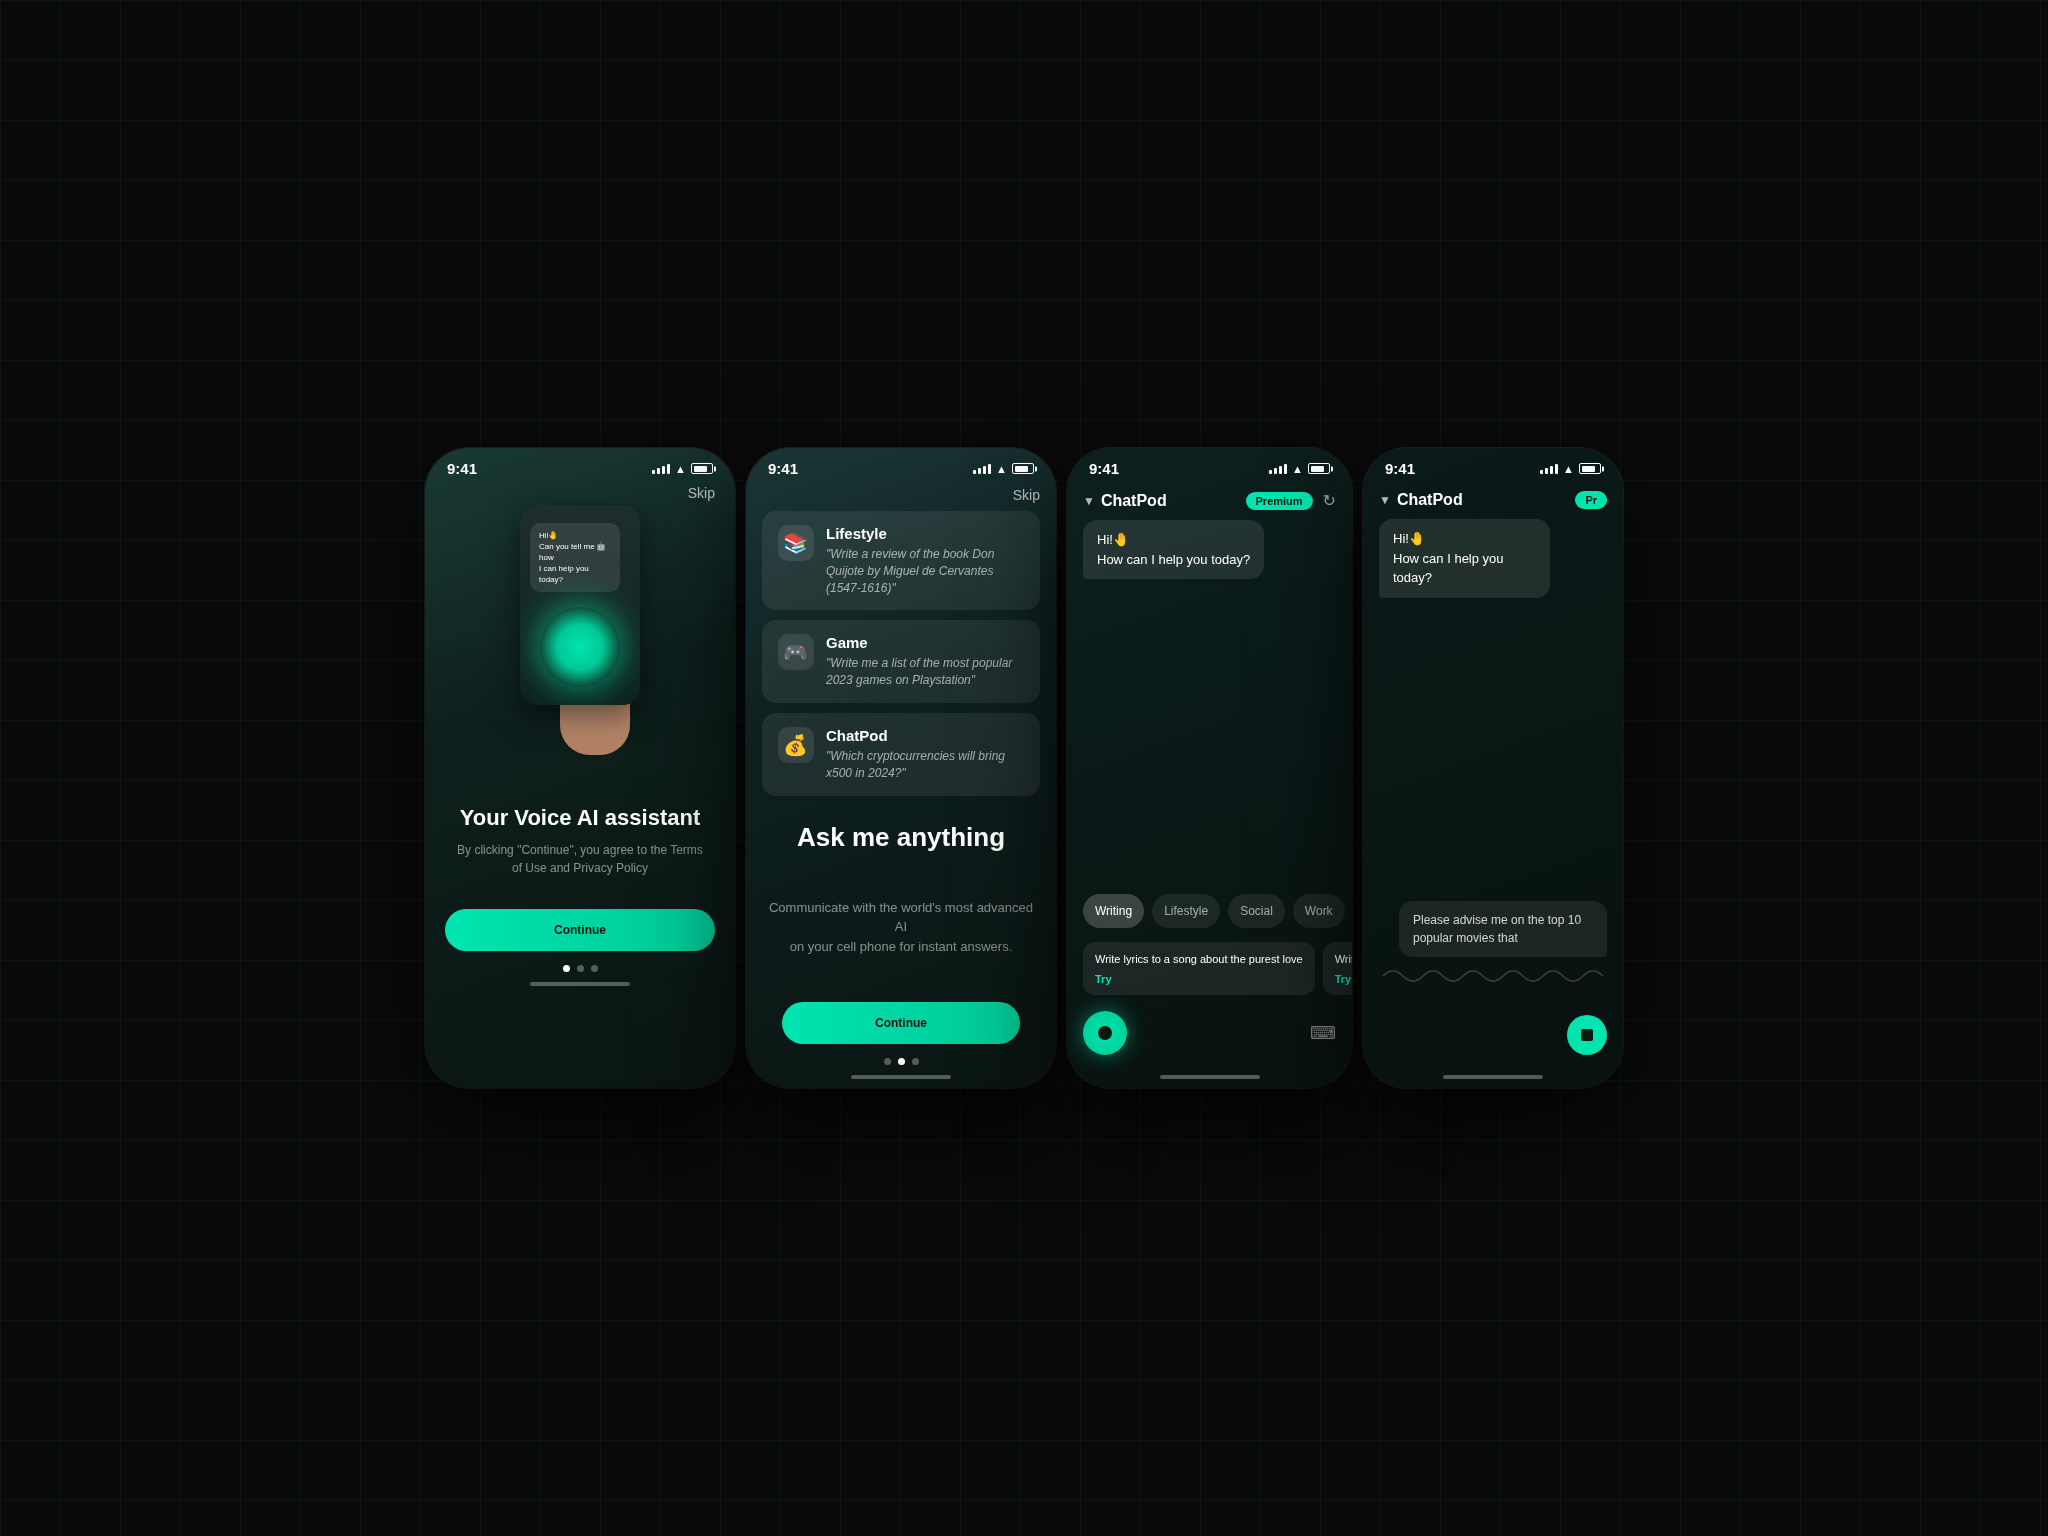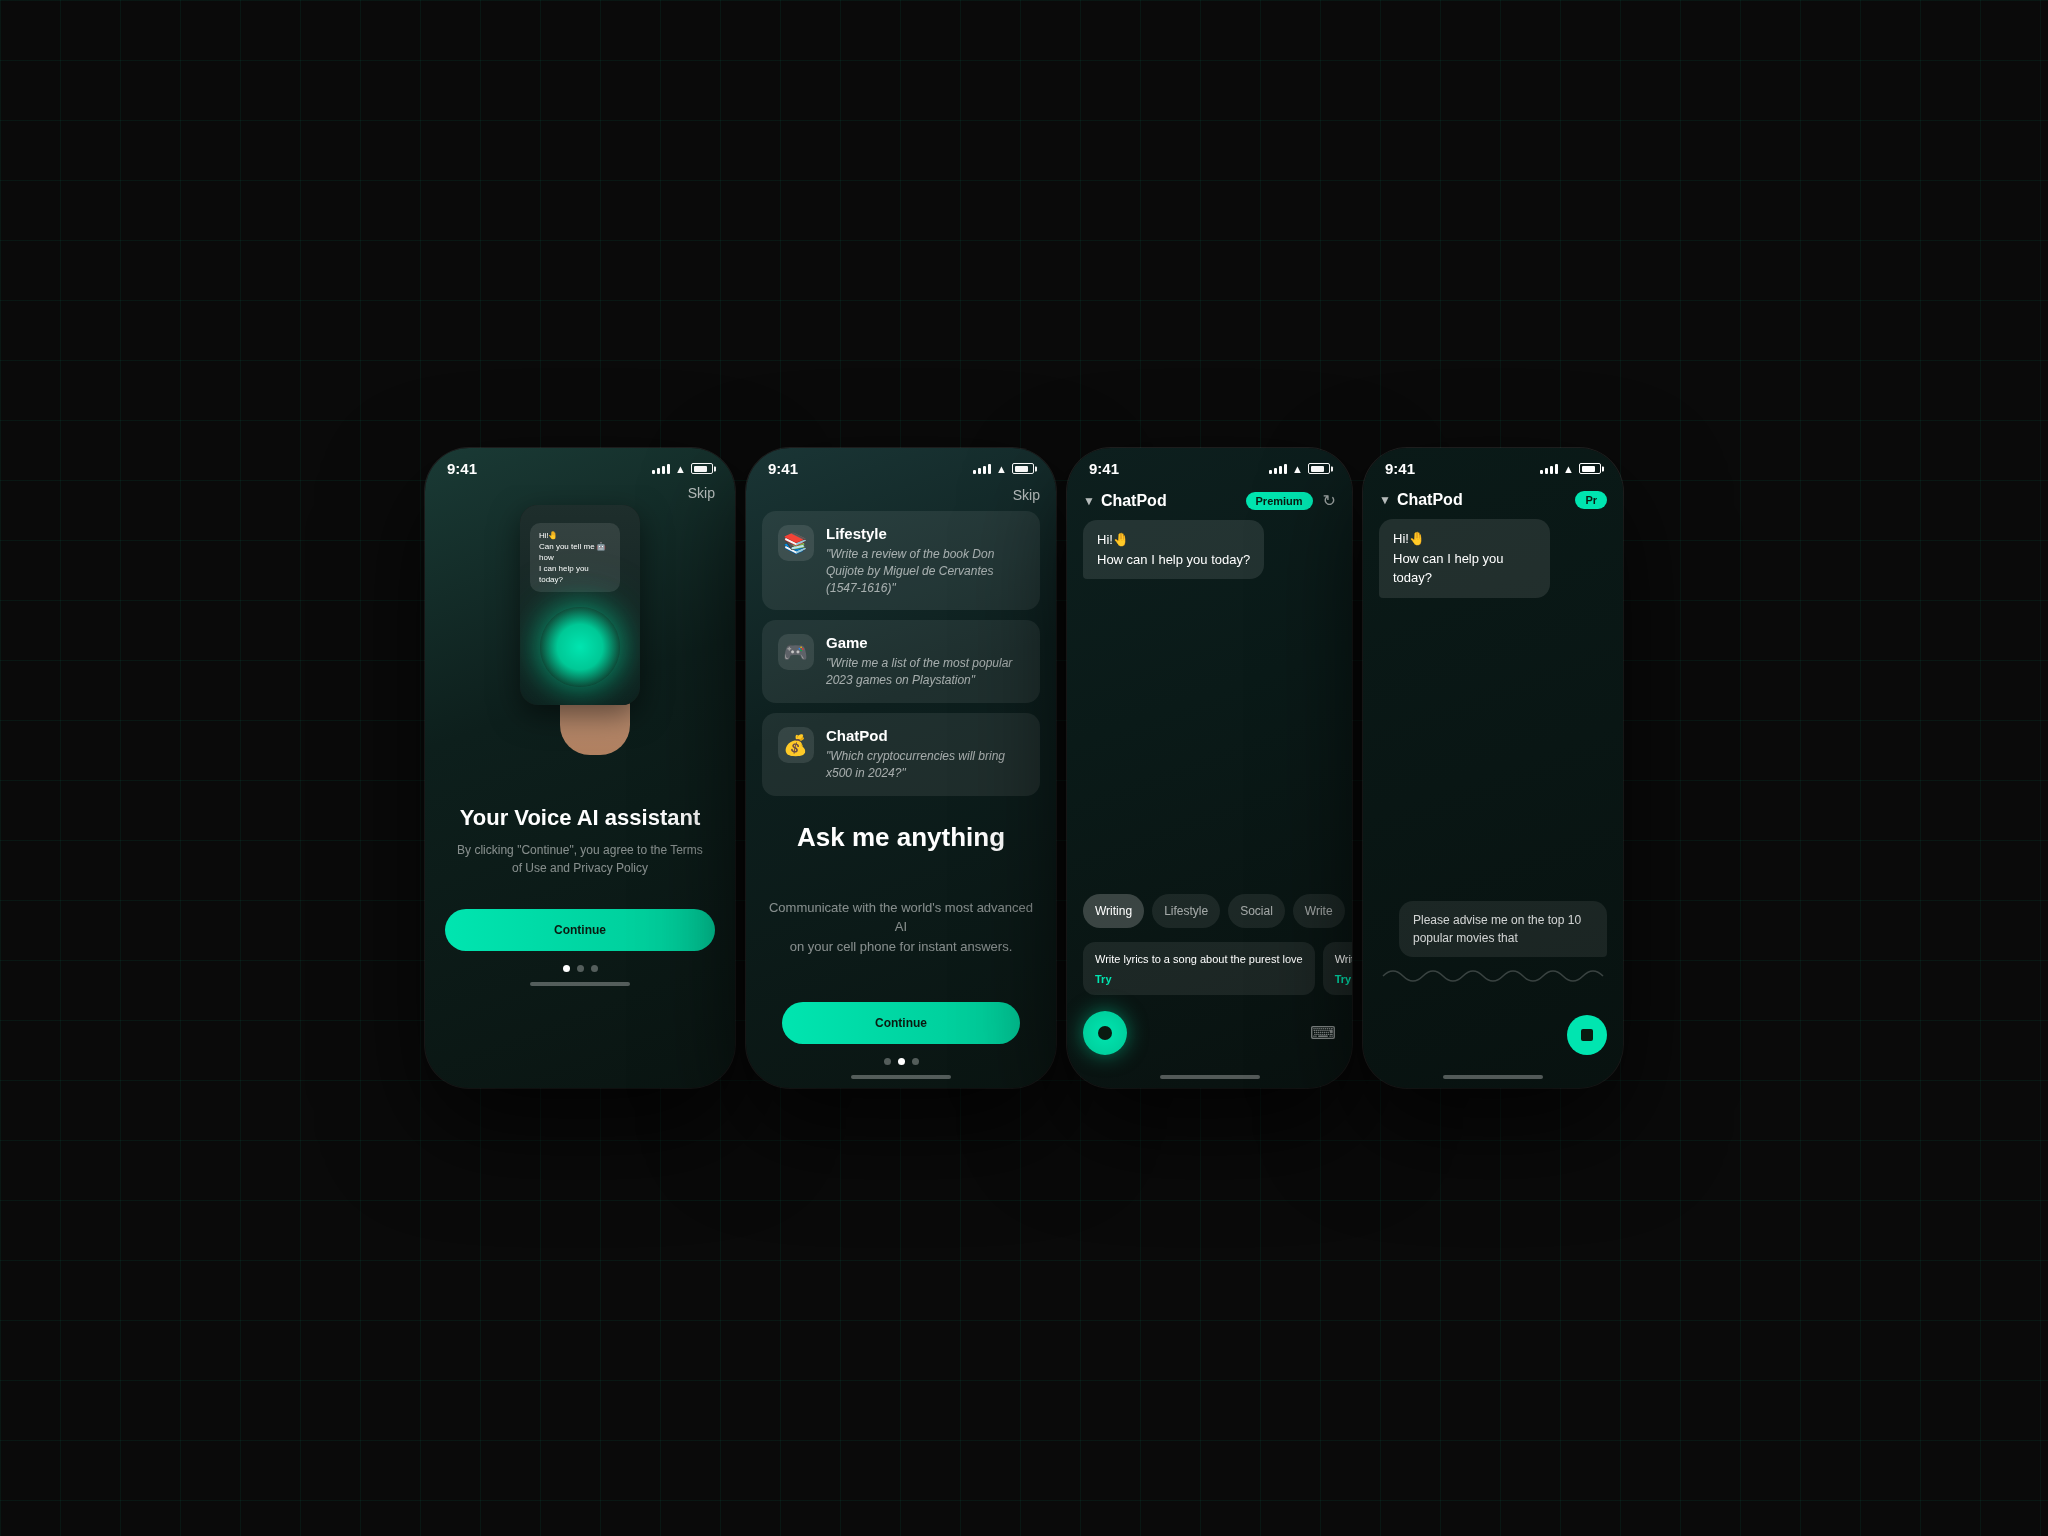--- a/index.html
+++ b/index.html
@@ -646,21 +646,21 @@
         <div class="ai-bubble">
           <span>Hi!🤚</span><br>
           <span>How can I help you today?</span>
         </div>
       </div>
 
       <div class="tabs-row">
         <div class="tab-pill active">Writing</div>
         <div class="tab-pill">Lifestyle</div>
         <div class="tab-pill">Social</div>
-        <div class="tab-pill">Write</div>
+        <div class="tab-pill">Work</div>
 
       </div>
 
       <div class="suggestions-row">
         <div class="suggestion-card">
           <div class="sug-text">Write lyrics to a song about the purest love</div>
           <div class="try-btn">Try</div>
         </div>
         <div class="suggestion-card">
           <div class="sug-text">Write 5 pieces of creative copywriting on the topic...</div>

